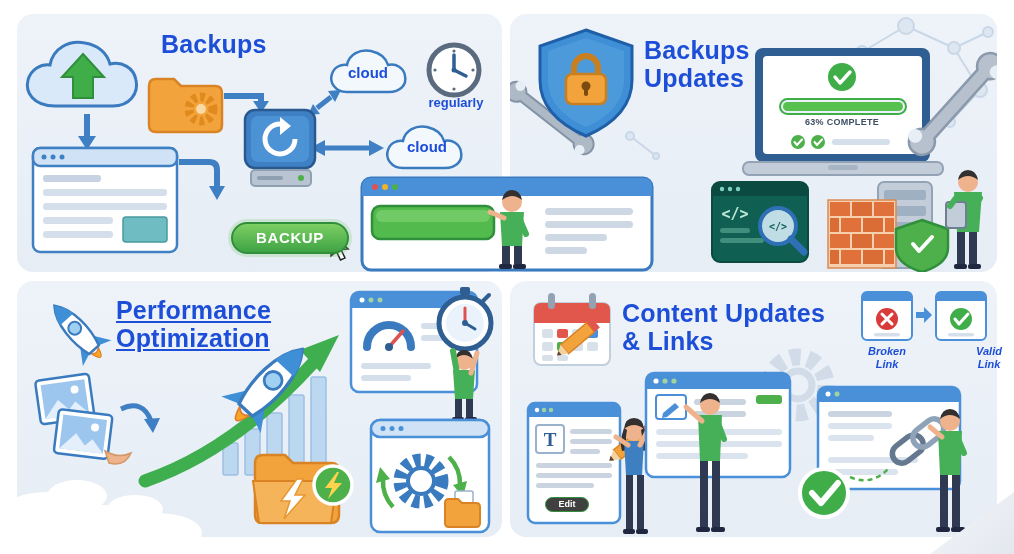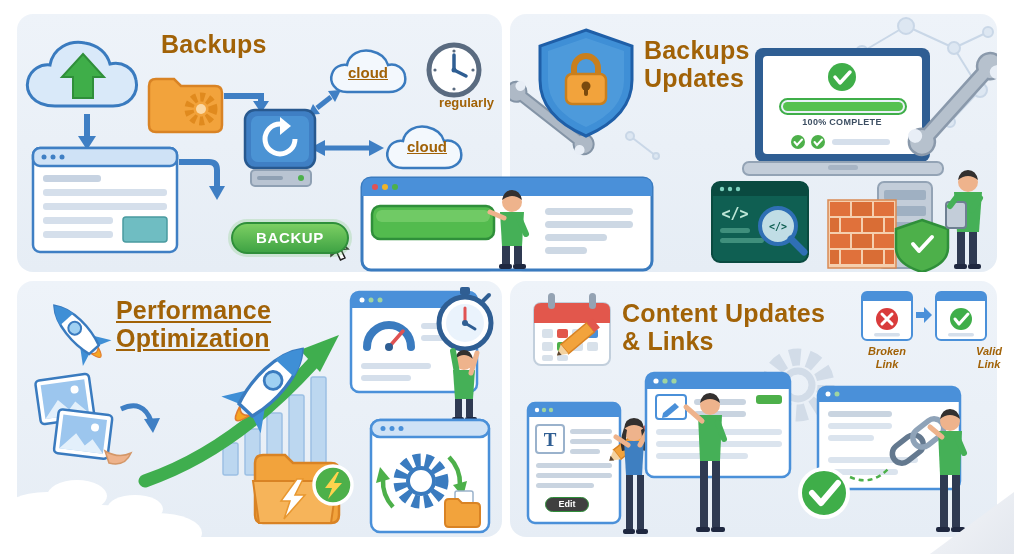--- a/index.html
+++ b/index.html
@@ -16,27 +16,27 @@
     border-radius:16px;
   }
   #panel-backups    { left:17px;  top:14px;  width:485px; height:258px; }
   #panel-security   { left:510px; top:14px;  width:487px; height:258px; }
   #panel-performance{ left:17px;  top:281px; width:485px; height:256px; }
   #panel-content    { left:510px; top:281px; width:487px; height:256px; }
   .panel-art { position:absolute; left:0; top:0; width:100%; height:100%; display:block; }
   .overlay-art { position:absolute; z-index:5; }
   .label {
     position:absolute;
-    color:#a16207;
+    color:#1d4ed8;
     white-space:pre-line;
     z-index:10;
   }
   .title { font-weight:bold; font-size:25px; line-height:1.12; letter-spacing:0.2px; }
-  .small-caption { font-size:13px; font-weight:bold; text-align:right; }
-  .cloud-caption { font-size:15px; font-weight:bold; text-align:center;text-decoration:underline; }
+  .small-caption { font-size:13px; font-weight:bold; text-align:center; }
+  .cloud-caption { font-size:15px; font-weight:bold; text-align:center; }
   .tiny-caption  { font-size:11px; font-weight:bold; text-align:center; line-height:1.15;font-style:italic; }
   .lbl-backups-title     { left:161px; top:30px; }
   .lbl-security-title    { left:644px; top:36px; }
   .lbl-performance-title { left:116px; top:296px;text-decoration:underline; }
   .lbl-content-title     { left:622px; top:299px; }
   .lbl-cloud-top    { left:340px; top:64px;  width:56px; }
   .lbl-cloud-bottom { left:399px; top:138px; width:56px; }
   .lbl-regularly    { left:418px; top:95px;  width:76px; }
   .lbl-complete     { left:792px; top:117px; width:100px; font-size:9px; font-weight:bold; text-align:center; color:#3d4f63; letter-spacing:0.3px; }
   .lbl-broken { left:856px; top:345px; width:62px; }
@@ -567,21 +567,21 @@
 Optimization</div>
 <div class="label title lbl-content-title">Content Updates
 &amp; Links</div>
 
 <div class="label cloud-caption lbl-cloud-top">cloud</div>
 <div class="label cloud-caption lbl-cloud-bottom">cloud</div>
 <div class="label small-caption lbl-regularly">regularly</div>
 
 <div class="btn-backup">BACKUP</div>
 
-<div class="label lbl-complete">100% COMPLETE</div>
+<div class="label lbl-complete">63% COMPLETE</div>
 
 <div class="label tiny-caption lbl-broken">Broken
 Link</div>
 <div class="label tiny-caption lbl-valid">Valid
 Link</div>
 
 <div class="btn-edit">Edit</div>
 
 <div class="corner-decoration"></div>
 

